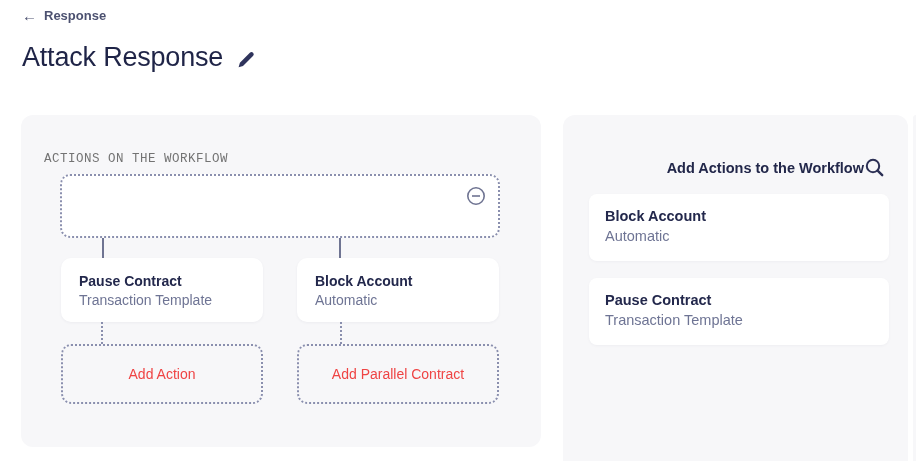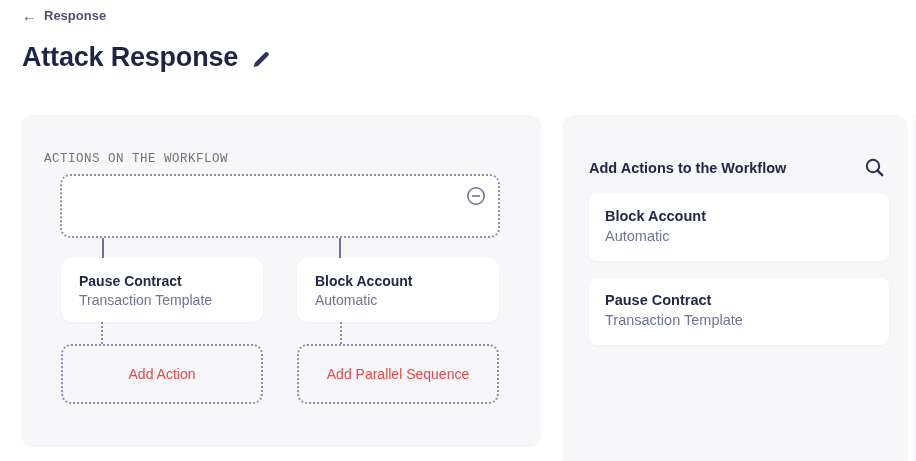--- a/index.html
+++ b/index.html
@@ -19,21 +19,21 @@
     display: flex; align-items: center; gap: 7px;
     font-size: 13px; font-weight: bold; color: #4c5170;
     cursor: pointer;
   }
   .back-arrow { font-size: 15px; line-height: 1; color: #4c5170; }
   .title-row {
     left: 22px; top: 42px;
     display: flex; align-items: center; gap: 13px;
   }
   .page-title {
-    font-size: 27px; font-weight: bold; color: #1f2447;
+    font-size: 27px; font-weight: normal; color: #1f2447;
     letter-spacing: -0.2px;
   }
   .edit-icon { width: 20px; height: 20px; cursor: pointer; margin-top: 4px; }
 
   
   .panel {
     background: #f7f7f9;
     border-radius: 12px;
   }
   .left-panel  { left: 21px;  top: 115px; width: 520px; height: 332px; }
@@ -81,21 +81,21 @@
     width: 202px; height: 60px;
     border: 2px dotted #8a8fae; border-radius: 10px;
     display: flex; align-items: center; justify-content: center;
     font-size: 14px; color: #ef4444;
     cursor: pointer; background: transparent;
   }
 
   
   .actions-header {
     left: 26px; top: 42px; width: 296px;
-    display: flex; align-items: center; justify-content: space-between;
+    display: flex; align-items: center; justify-content: flex-end;
   }
   .actions-title { font-size: 14.5px; font-weight: bold; color: #22274a; }
   .search-icon { width: 21px; height: 21px; cursor: pointer; }
 
   .action-card {
     left: 26px; width: 300px; height: 67px;
     background: #ffffff; border-radius: 8px;
     padding: 13px 0 0 16px;
     box-shadow: 0 1px 3px rgba(32, 37, 76, 0.04);
     cursor: pointer;
@@ -147,21 +147,21 @@
   </div>
 
   <div class="abs connector-dotted" style="left:80px; top:207px;"></div>
   <div class="abs connector-dotted" style="left:319px; top:207px;"></div>
 
   <div class="abs dashed-btn" style="left:40px; top:229px;">
     <span>Add Action</span>
   </div>
 
   <div class="abs dashed-btn" style="left:276px; top:229px;">
-    <span>Add Parallel Sequence</span>
+    <span>Add Parallel Contract</span>
   </div>
 
 </div>
 
 <div class="abs panel right-panel">
 
   <div class="abs actions-header">
     <span class="actions-title">Add Actions to the Workflow</span>
     <span class="search-icon">
       <svg viewBox="0 0 21 21" width="21" height="21">

